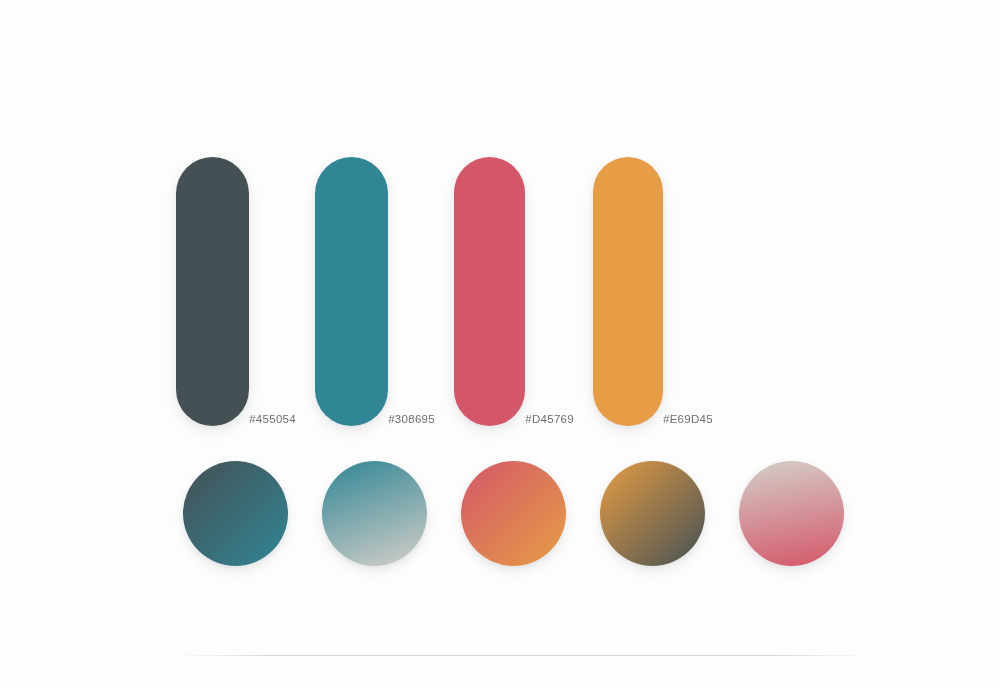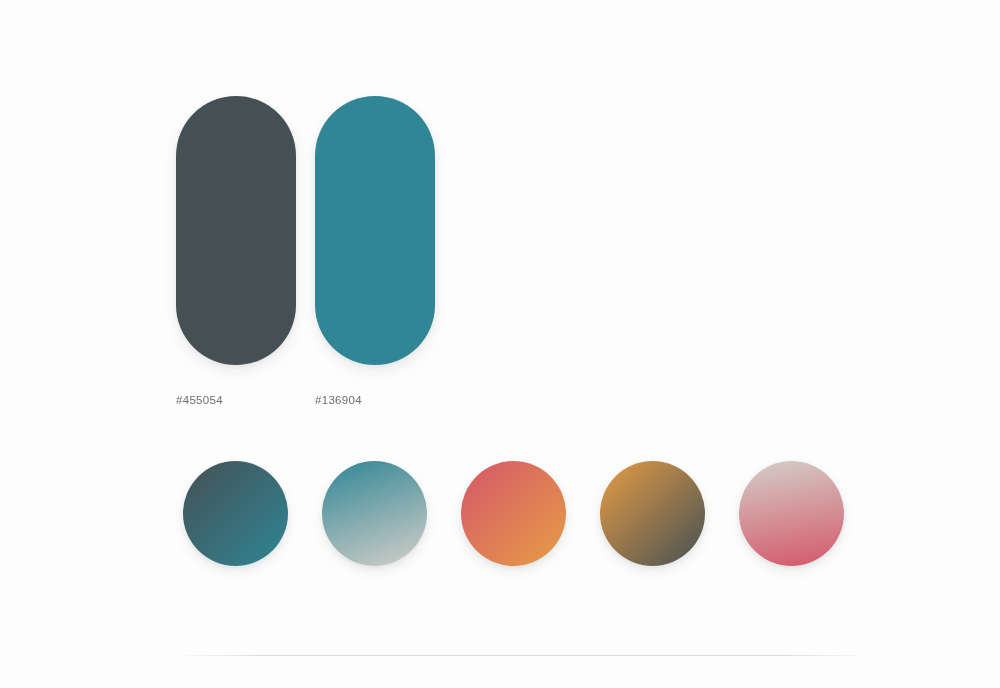--- a/index.html
+++ b/index.html
@@ -32,22 +32,21 @@
     top: 96px;
     width: 675px;
     height: 330px;
     display: flex;
     flex-direction: row;
     gap: 19px;
   }
   .swatch-column {
     width: 120px;
     display: flex;
-    flex-direction: column;
-    align-items: flex-start;
+    align-items: flex-end;
   }
   .pill {
     width: 120px;
     height: 269px;
     border-radius: 60px;
     box-shadow: 0 6px 14px rgba(120,125,130,0.13),
                 0 2px 5px rgba(120,125,130,0.08);
   }
   .pill-label {
     margin-top: 29px;
@@ -105,24 +104,32 @@
 
   <div id="solid-row">
 
     <div class="swatch-column">
       <div class="pill" style="background: rgb(69, 80, 84);"></div>
       <div class="pill-label">#455054</div>
     </div>
 
     <div class="swatch-column">
       <div class="pill" style="background: rgb(48, 134, 149);"></div>
-      <div class="pill-label">#136904</div>
+      <div class="pill-label">#308695</div>
     </div>
 
+    <div class="swatch-column">
+      <div class="pill" style="background: rgb(212, 87, 105);"></div>
+      <div class="pill-label">#D45769</div>
+    </div>
 
+    <div class="swatch-column">
+      <div class="pill" style="background: rgb(230, 157, 69);"></div>
+      <div class="pill-label">#E69D45</div>
+    </div>
 
 
   </div>
 
   <div id="gradient-row">
 
     <div class="circle-column">
       <div class="circle" style="background: linear-gradient(135deg, rgb(69, 80, 84) 0%, rgb(48, 134, 149) 100%);"></div>
     </div>
 

